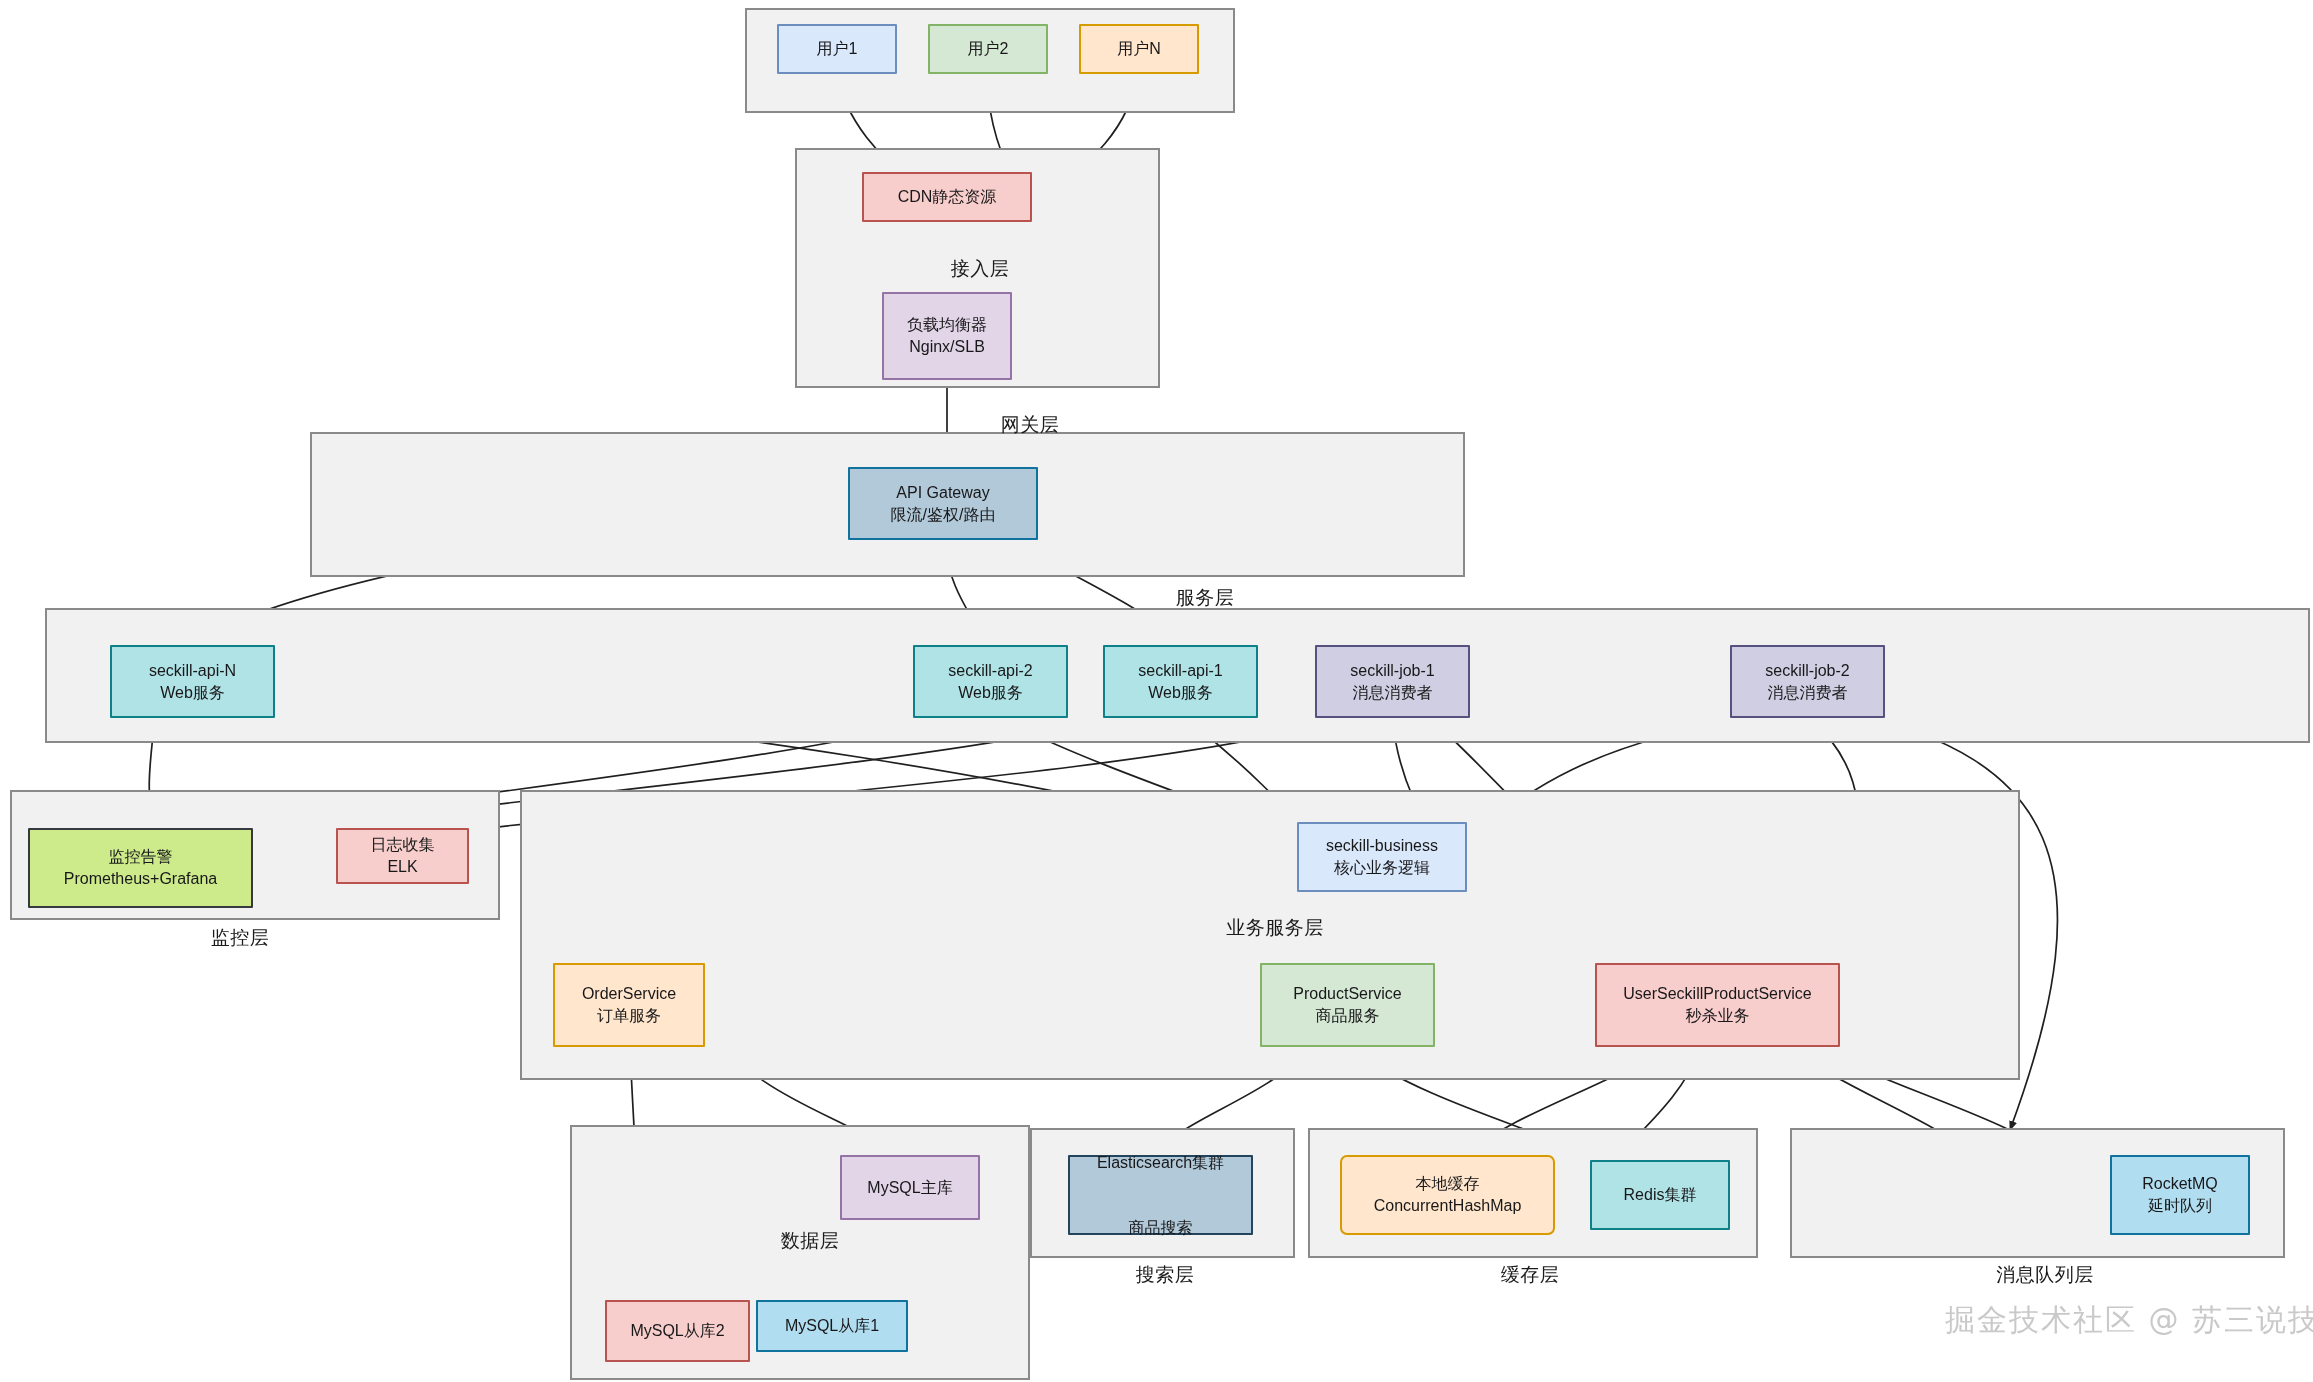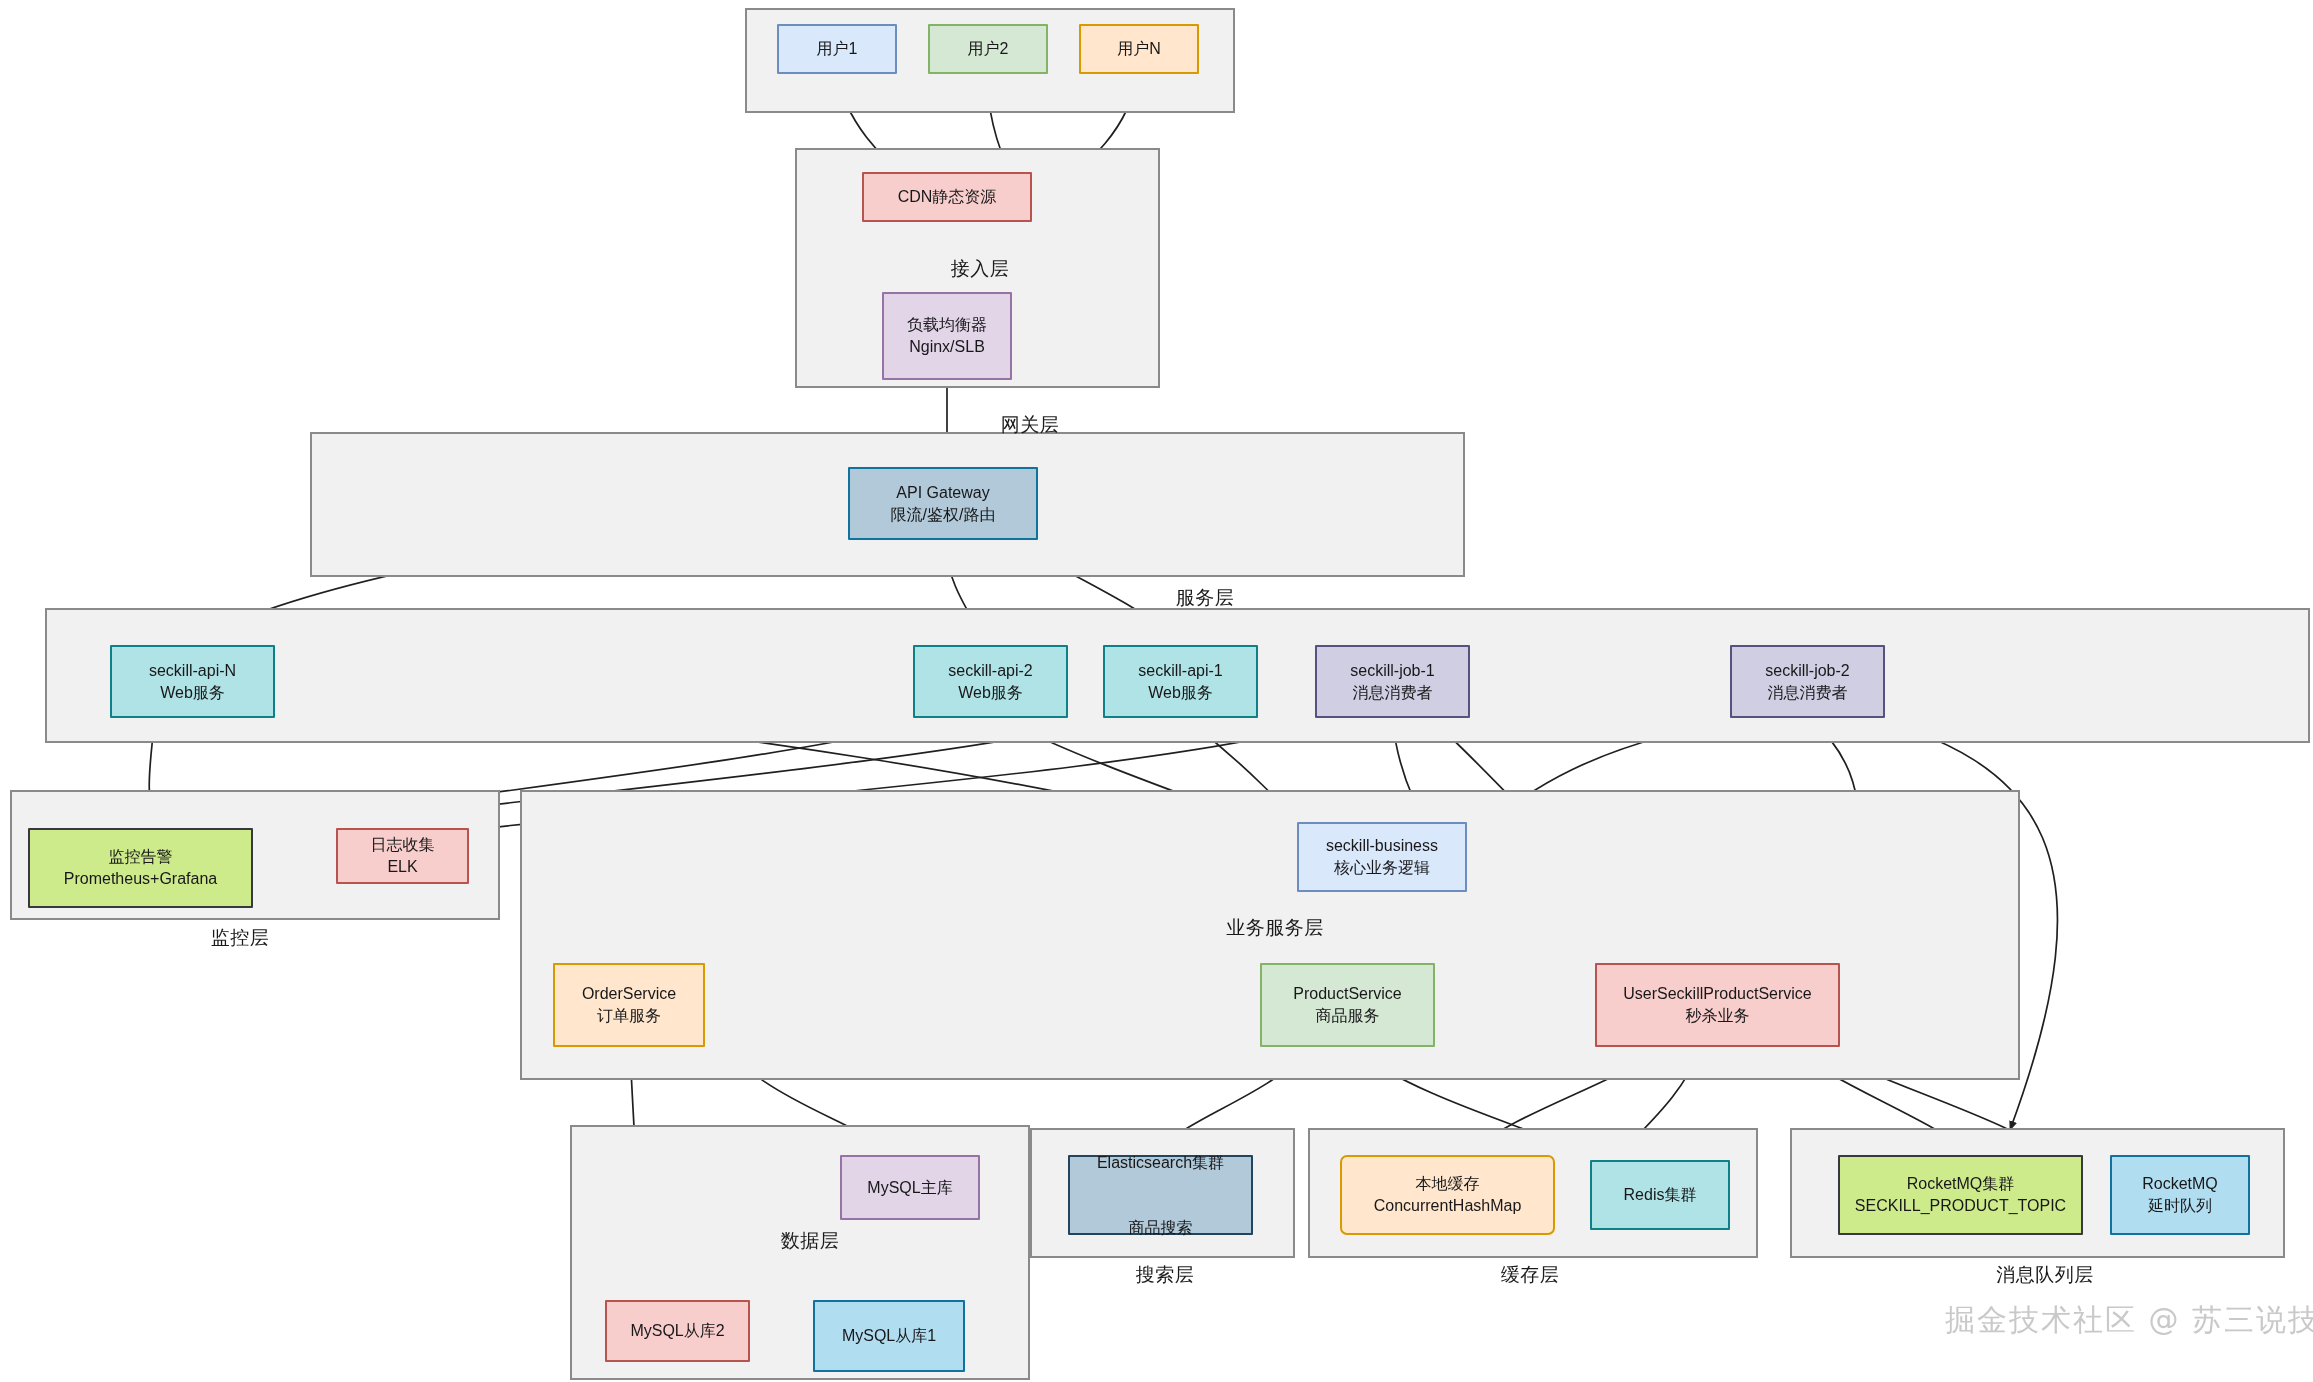--- a/index.html
+++ b/index.html
@@ -200,41 +200,37 @@
     <span>UserSeckillProductService</span>
     <span class="l2">秒杀业务</span>
   </div>
 
   <div class="node purple" style="left:840px;top:1155px;width:140px;height:65px;">
     <span>MySQL主库</span>
   </div>
   <div class="node red" style="left:605px;top:1300px;width:145px;height:62px;">
     <span>MySQL从库2</span>
   </div>
-  <div class="node sky" style="left:813px;top:1300px;width:152px;height:72px;">
+  <div class="node sky" style="left:756px;top:1300px;width:152px;height:52px;">
     <span>MySQL从库1</span>
   </div>
 
   <div class="node steel2" style="left:1068px;top:1155px;width:185px;height:80px;gap:43px;">
     <span>Elasticsearch集群</span>
     <span class="l2">商品搜索</span>
   </div>
 
   <div class="node orange" style="left:1340px;top:1155px;width:215px;height:80px;border-radius:7px;">
     <span>本地缓存</span>
     <span class="l2">ConcurrentHashMap</span>
   </div>
   <div class="node teal" style="left:1590px;top:1160px;width:140px;height:70px;">
     <span>Redis集群</span>
   </div>
 
-  <div class="node lime" style="left:1838px;top:1155px;width:245px;height:80px;">
-    <span>RocketMQ集群</span>
-    <span class="l2">SECKILL_PRODUCT_TOPIC</span>
-  </div>
   <div class="node sky" style="left:2110px;top:1155px;width:140px;height:80px;">
     <span>RocketMQ</span>
     <span class="l2">延时队列</span>
   </div>
 
   <div class="watermark" style="left:1945px;top:1300px;">掘金技术社区 @ 苏三说技术</div>
 
 </div>
 
 </body></html>

